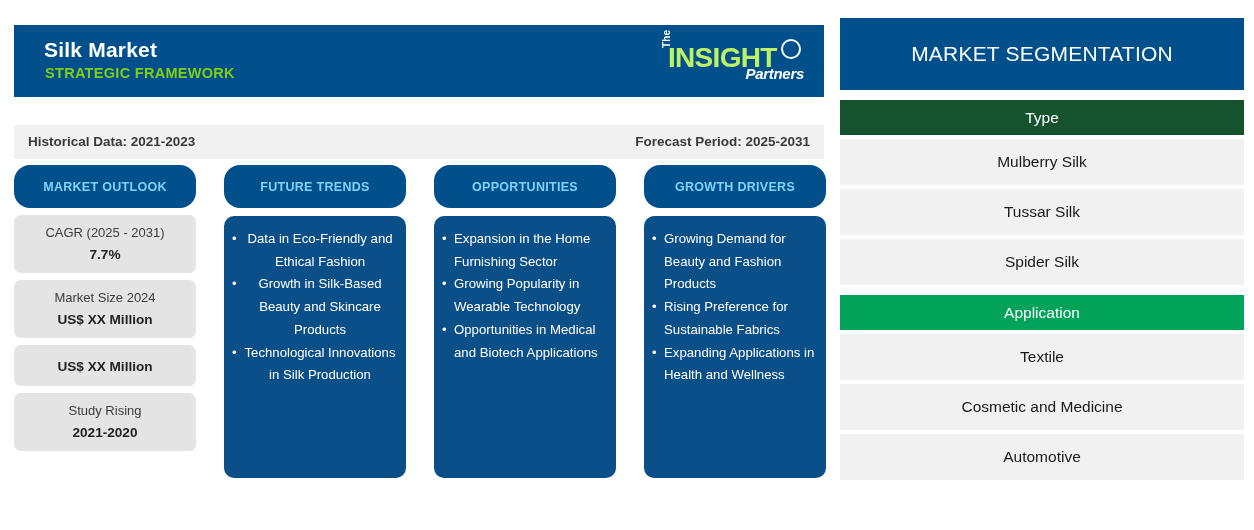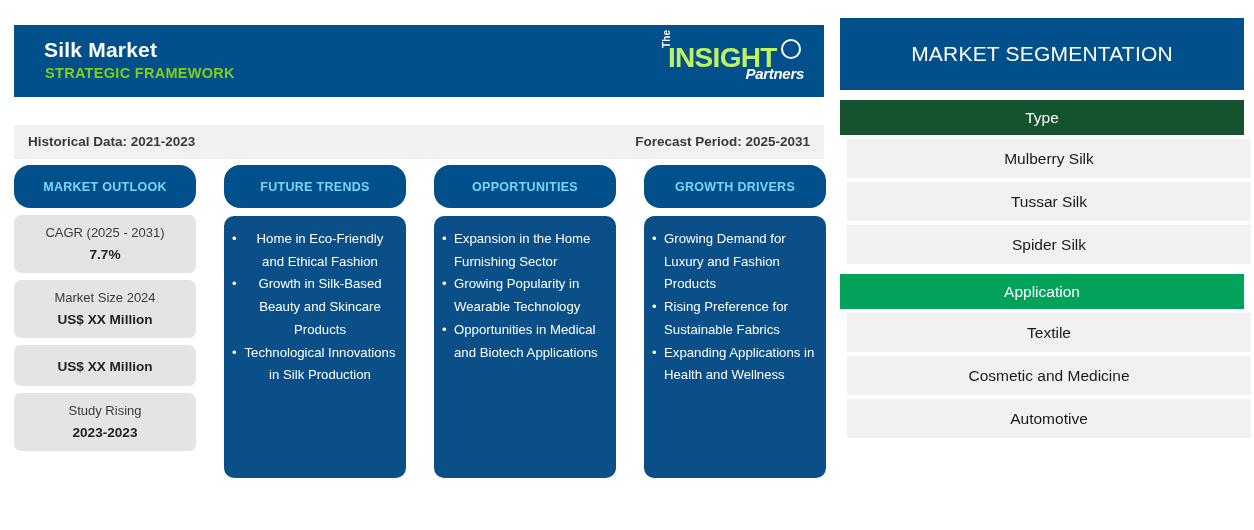--- a/index.html
+++ b/index.html
@@ -232,29 +232,28 @@
     display: flex;
     align-items: center;
     justify-content: center;
     color: #ffffff;
     font-size: 15.5px;
   }
   .seg-head.red { background: #14532d; }
   .seg-head.green { background: #00A359; }
   .seg-row {
     width: 404px;
-    height: 39px;
+    height: 46px;
     margin-top: 4px;
     background: #f1f1f1;
     display: flex;
     align-items: center;
     justify-content: center;
     color: #1a1a1a;
     font-size: 15.5px;
-    margin-left: 7px;
   }
   .seg-group { margin-top: 0; }
 </style>
 </head>
 <body>
 
 <div id="root">
 
   <div class="left-panel">
 
@@ -289,29 +288,29 @@
           <div class="metric-label">Market Size 2024</div>
           <div class="metric-value">US$ XX Million</div>
         </div>
 
         <div class="metric-card">
           <div class="metric-value">US$ XX Million</div>
         </div>
 
         <div class="metric-card">
           <div class="metric-label">Study Rising</div>
-          <div class="metric-value">2023-2023</div>
+          <div class="metric-value">2021-2020</div>
         </div>
       </div>
 
       <div class="col col-1">
         <div class="pill">FUTURE TRENDS</div>
         <div class="bullet-card">
           <ul class="bullet-list">
-            <li>Home in Eco-Friendly and Ethical Fashion</li>
+            <li>Data in Eco-Friendly and Ethical Fashion</li>
             <li>Growth in Silk-Based Beauty and Skincare Products</li>
             <li>Technological Innovations in Silk Production</li>
           </ul>
         </div>
       </div>
 
       <div class="col col-2">
         <div class="pill">OPPORTUNITIES</div>
         <div class="bullet-card">
           <ul class="bullet-list">
@@ -319,21 +318,21 @@
             <li>Growing Popularity in Wearable Technology</li>
             <li>Opportunities in Medical and Biotech Applications</li>
           </ul>
         </div>
       </div>
 
       <div class="col col-3">
         <div class="pill">GROWTH DRIVERS</div>
         <div class="bullet-card">
           <ul class="bullet-list">
-            <li>Growing Demand for Luxury and Fashion Products</li>
+            <li>Growing Demand for Beauty and Fashion Products</li>
             <li>Rising Preference for Sustainable Fabrics</li>
             <li>Expanding Applications in Health and Wellness</li>
           </ul>
         </div>
       </div>
 
     </div>
   </div>
 
   <div class="right-panel">

